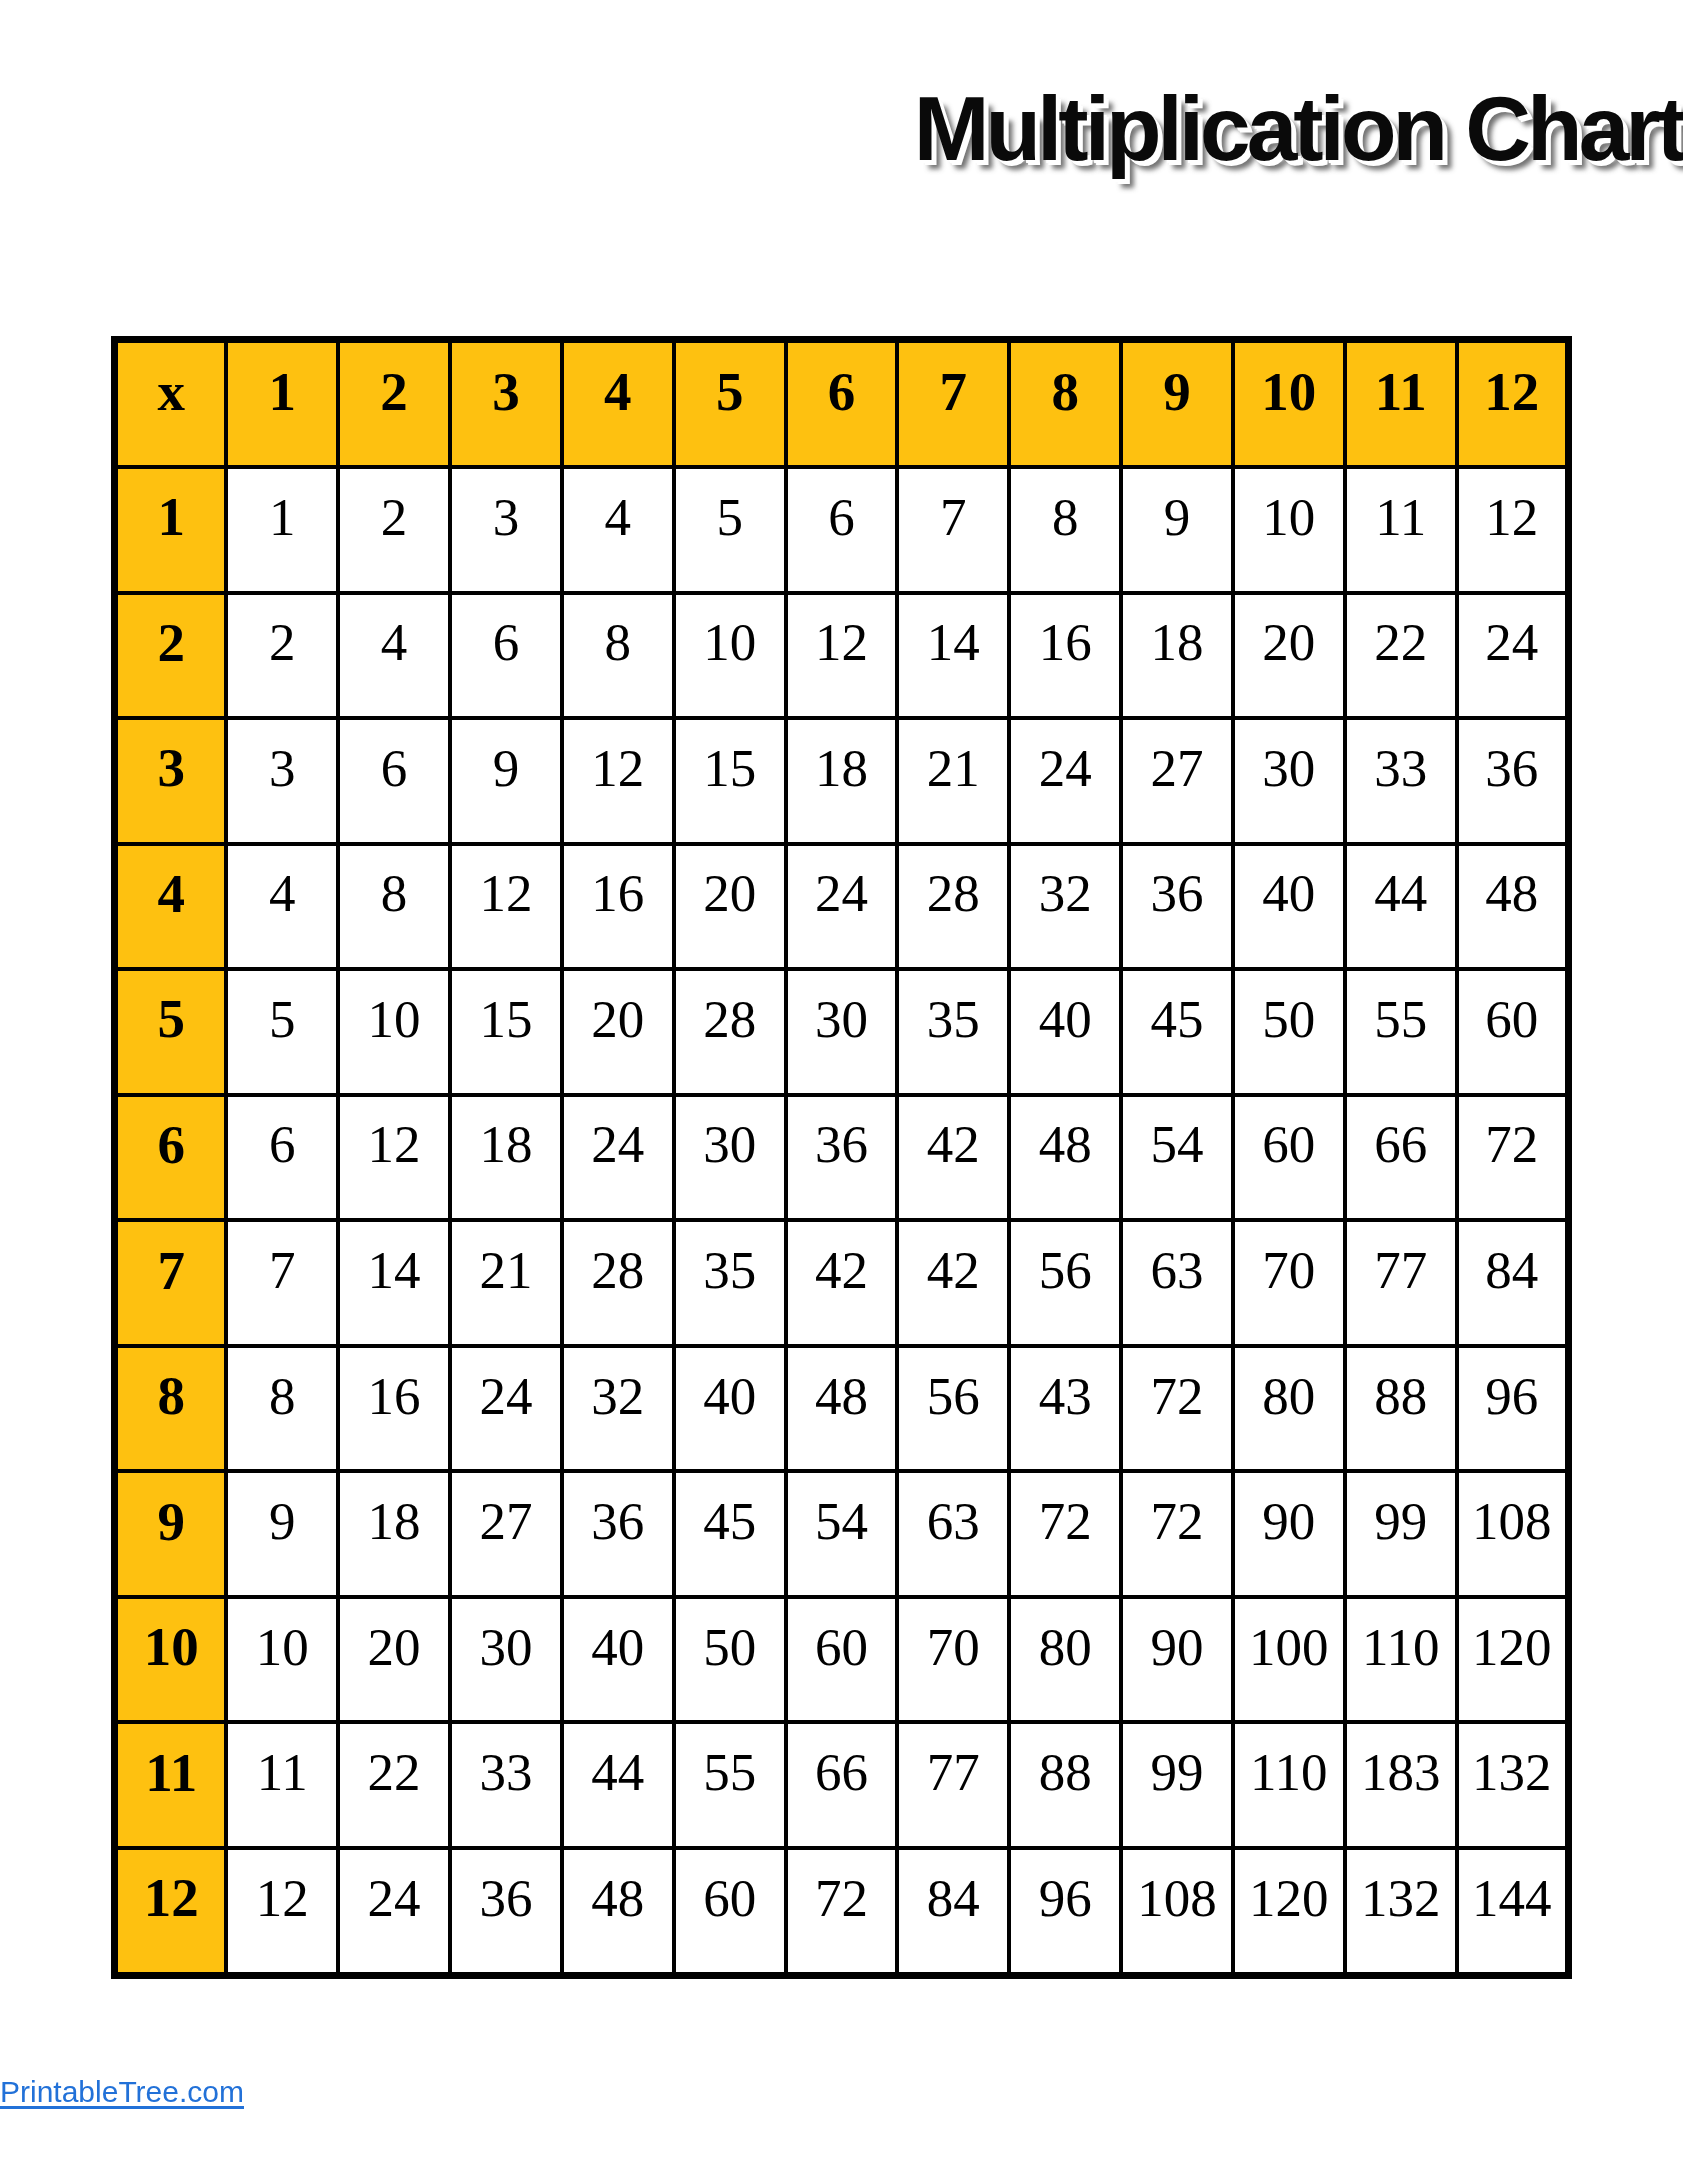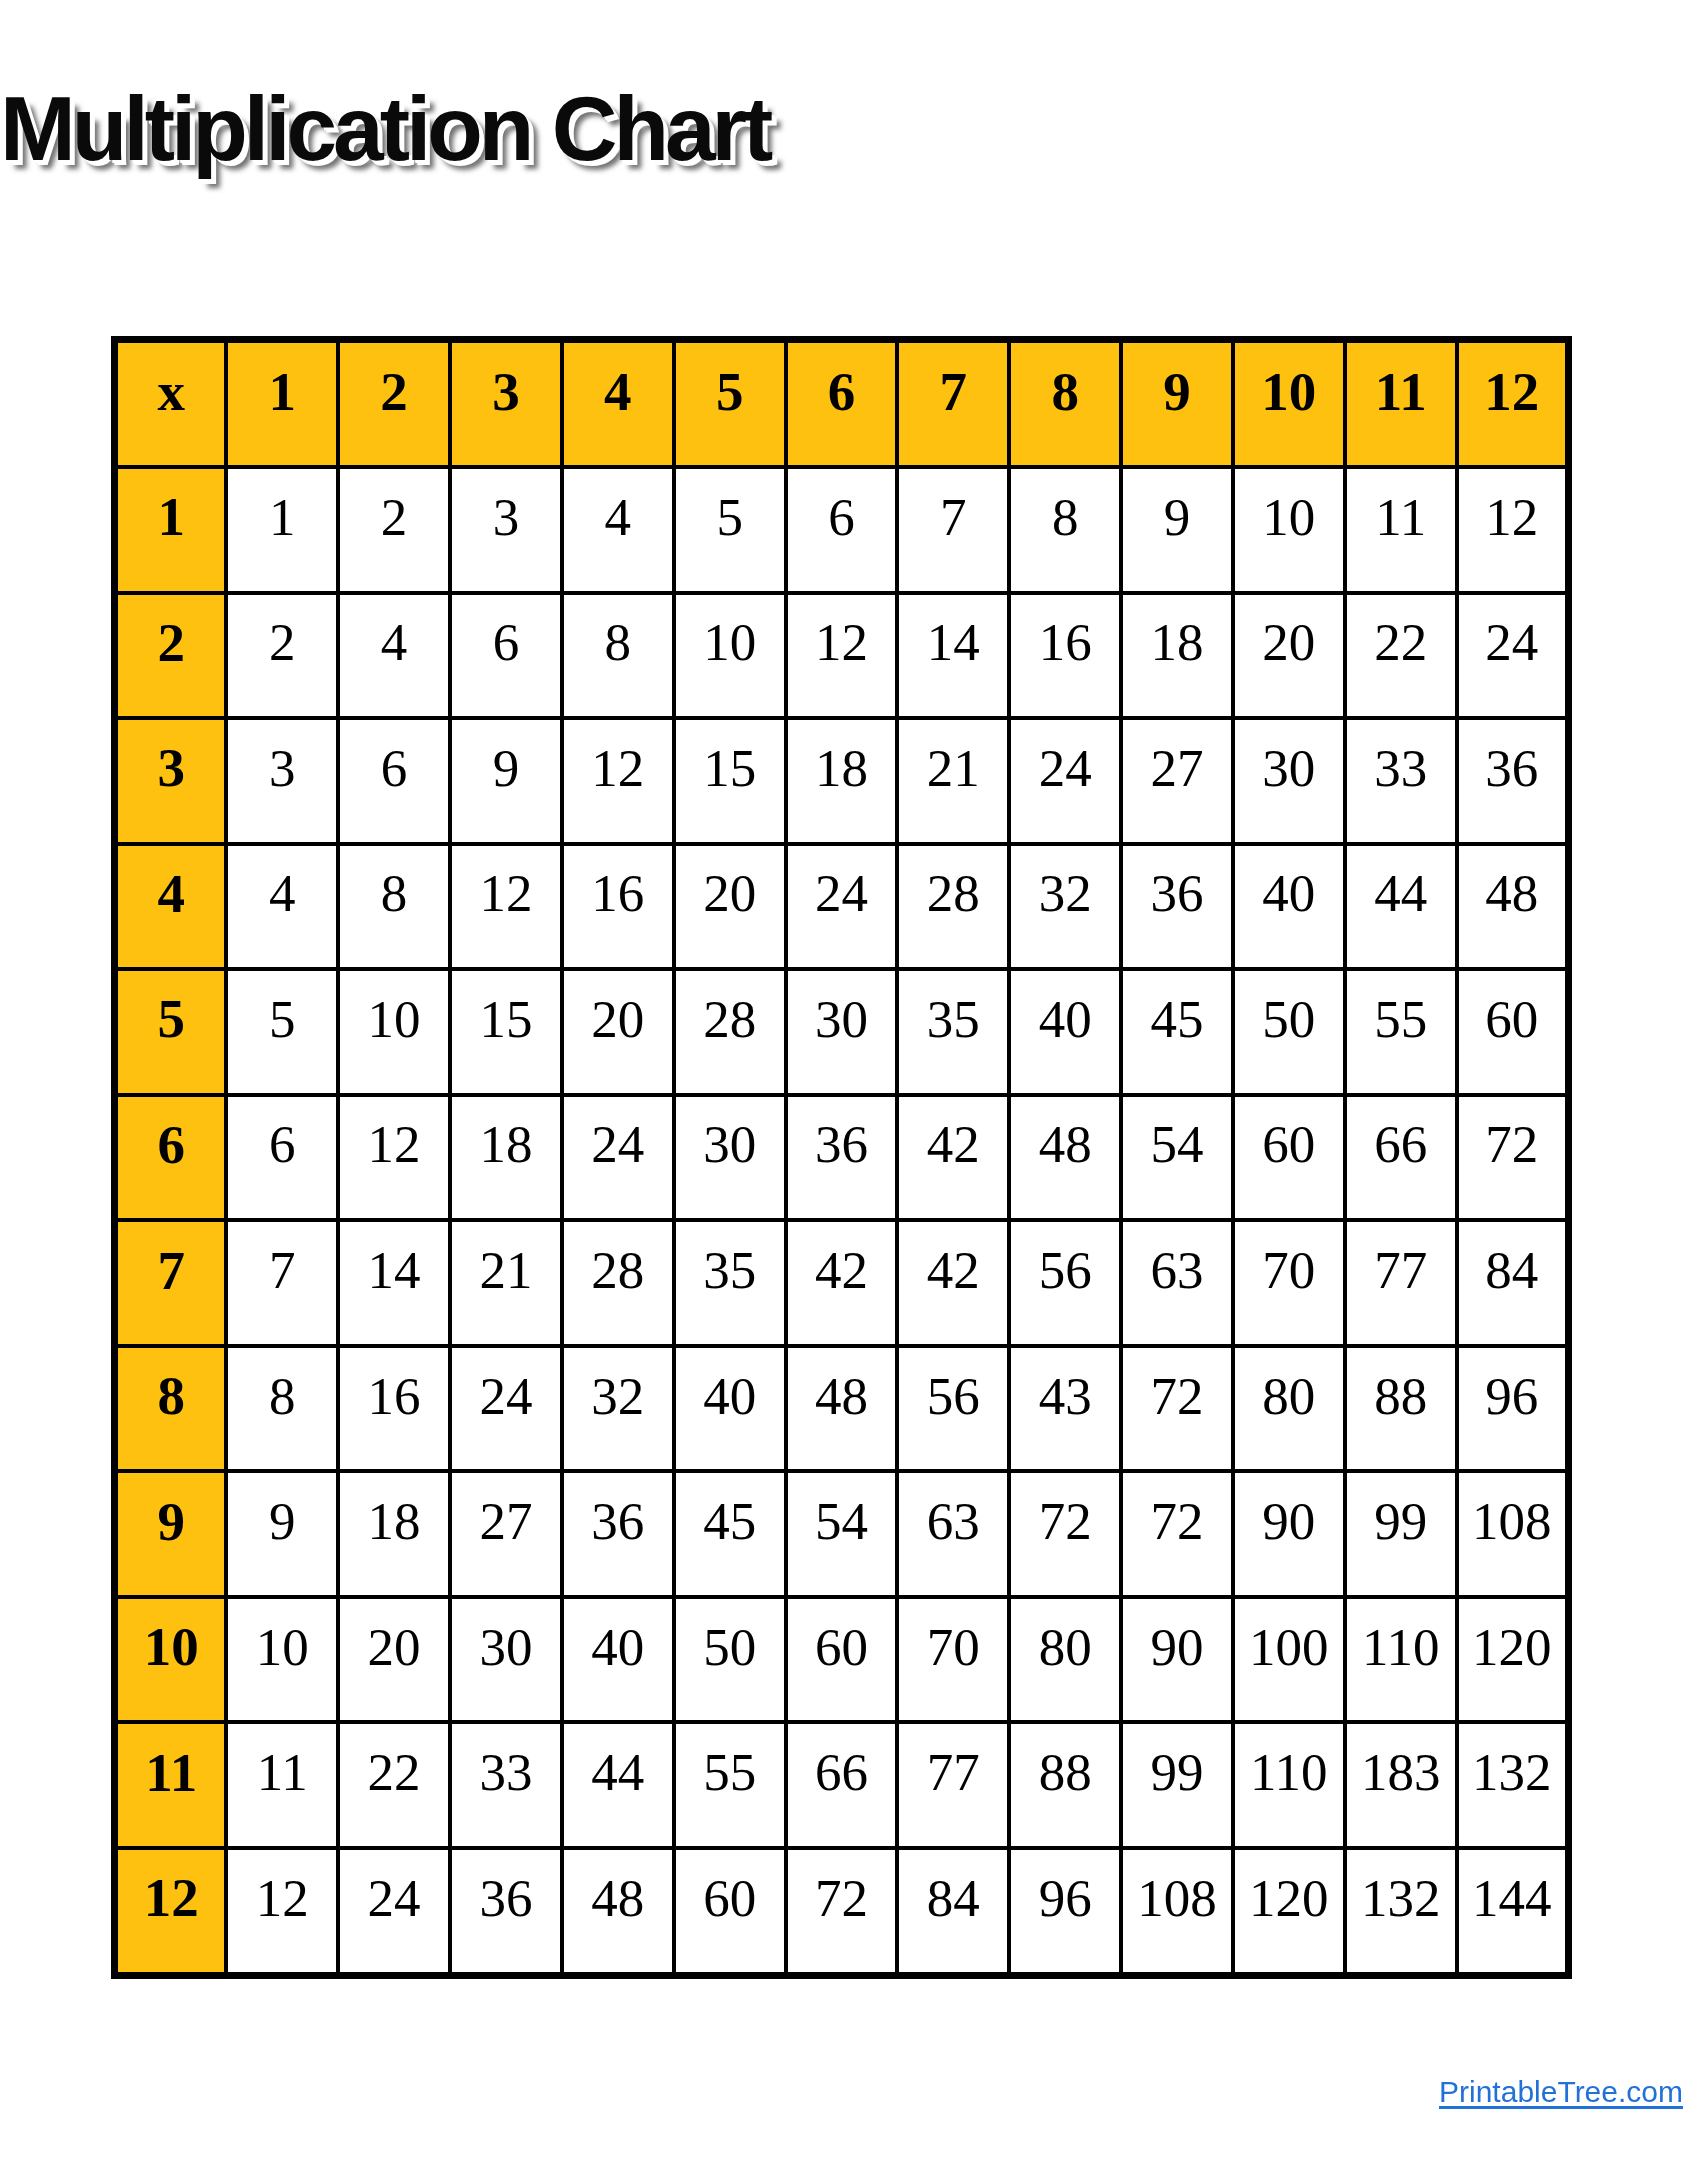--- a/index.html
+++ b/index.html
@@ -15,21 +15,21 @@
     color: #000000;
   }
 
   
   .page-title {
     position: absolute;
     top: 77px;
     left: 0;
     width: 100%;
     margin: 0;
-    text-align: left;
+    text-align: right;
     font-family: "Liberation Sans", sans-serif;
     font-weight: bold;
     font-size: 91px;
     letter-spacing: -4px;
     color: #0a0a0a;
     text-shadow:
       3px 3px 0 #ffffff,
       5px 5px 0 #ffffff,
       9px 9px 5px rgba(90, 90, 90, 0.85);
   }
@@ -64,21 +64,21 @@
     font-size: 53px;
     font-family: "Liberation Serif", serif;
   }
 
   
   .footer {
     position: absolute;
     top: 2075px;
     left: 0;
     width: 100%;
-    text-align: right;
+    text-align: left;
   }
   .footer a {
     font-family: "Liberation Sans", sans-serif;
     font-size: 30px;
     color: var(--link-color, #2271d8);
     text-decoration: underline;
     text-underline-offset: 4px;
   }
 </style>
 </head>

